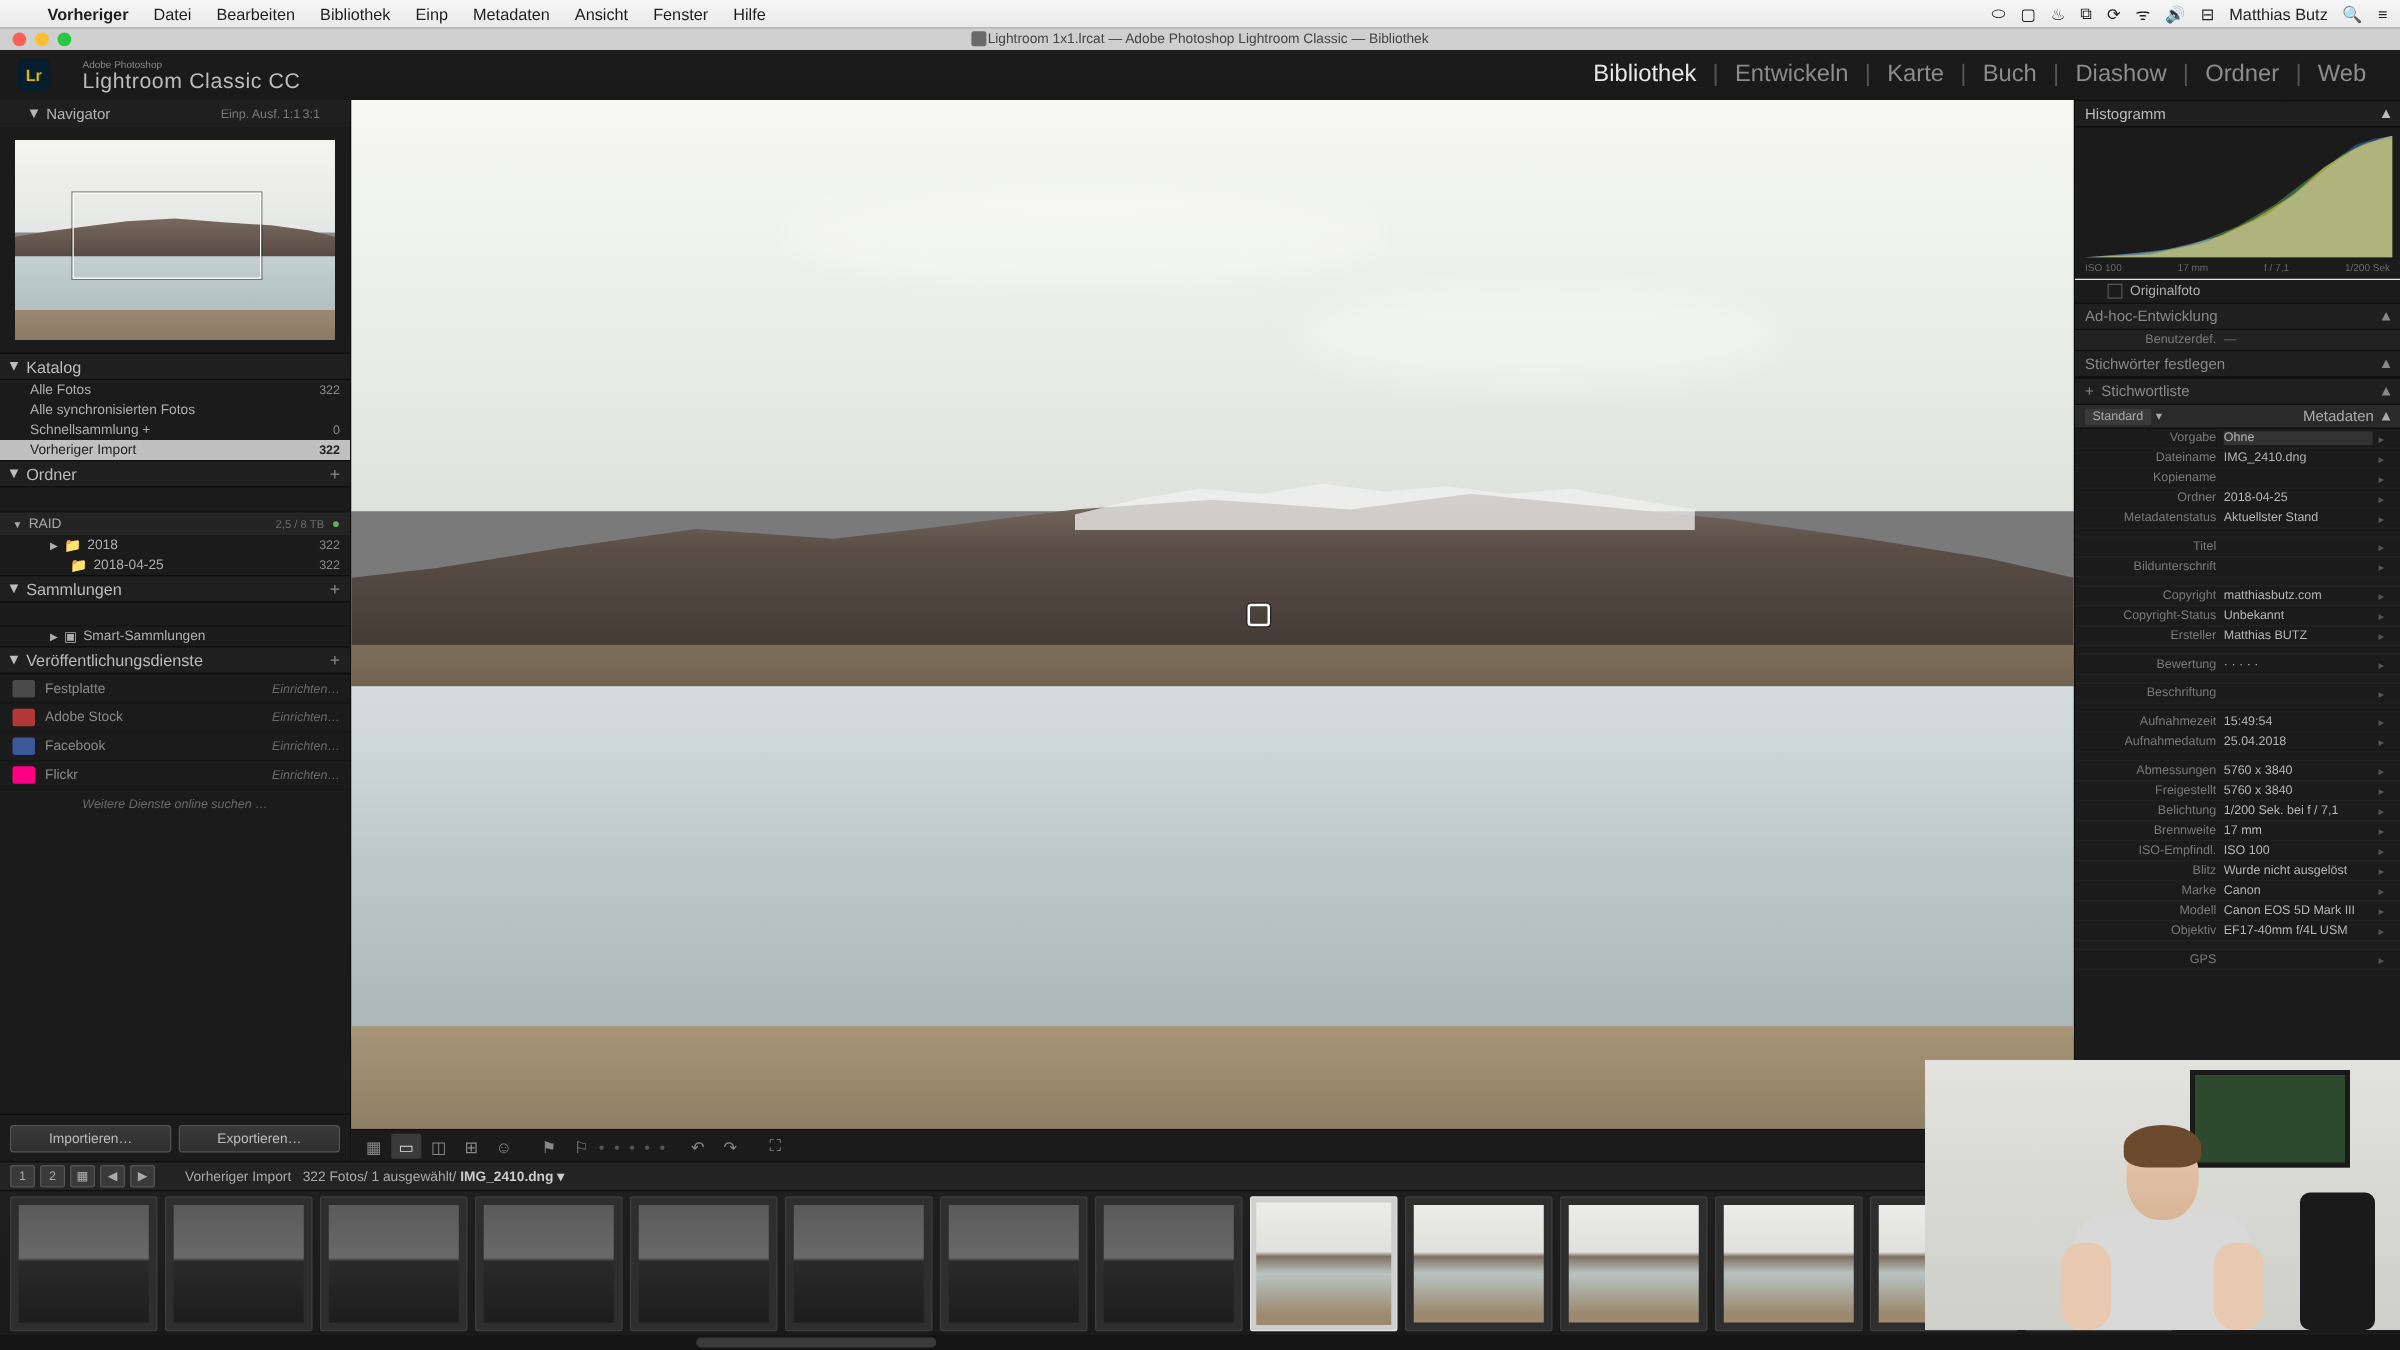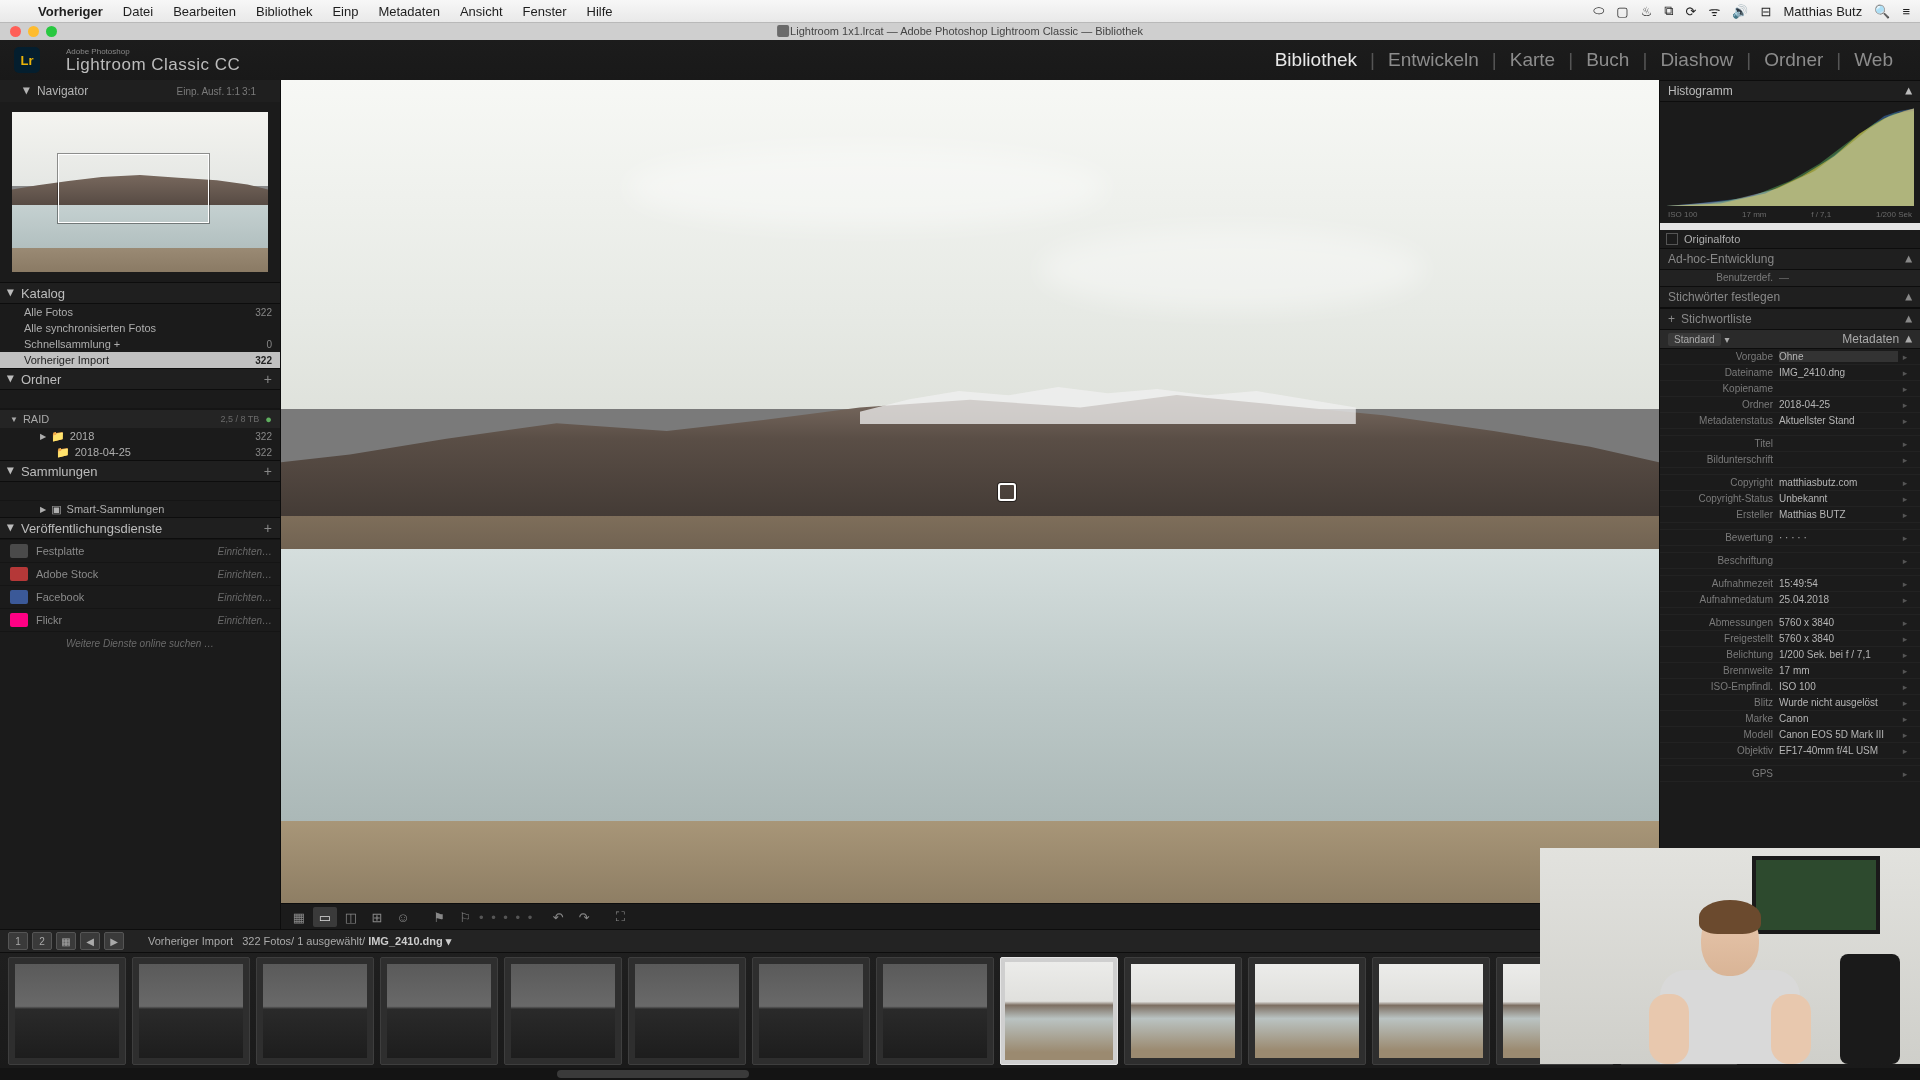--- a/index.html
+++ b/index.html
@@ -289,20 +289,24 @@
           <span class="action">Einrichten…</span>
         </div>
         <div class="pub-row">
           <span class="picon" style="background:#ff0084"></span>
           <span>Flickr</span>
           <span class="action">Einrichten…</span>
         </div>
       </div>
     <div class="pub-more">Weitere Dienste online suchen …</div>
 
+    <div class="btn-row">
+      <button>Importieren…</button>
+      <button>Exportieren…</button>
+    </div>
   </div>
 
   <div id="center">
     <div id="main-image">
       <div class="sky"></div>
         <div class="cloud c1"></div>
         <div class="cloud c2"></div>
       <div class="mtn"></div>
         <div class="snow"></div>
         <div class="flat"></div>
@@ -340,21 +344,21 @@
         <path d="M0 40 L22 39 L40 35 L55 28 L68 20 L78 11 L88 5 L96 2 L100 1 L100 40 Z" fill="#d8c040" opacity=".6"></path>
         <path d="M0 40 L25 38 L45 33 L60 26 L72 17 L82 9 L90 4 L100 1 L100 40 Z" fill="#d5d5d5" opacity=".35"></path>
       </svg>
     </div>
     <div class="histo-foot">
       <span>ISO 100</span>
       <span>17 mm</span>
       <span>f / 7,1</span>
       <span>1/200 Sek</span>
     </div>
-    <div class="row" style="padding-left:6px;height:18px;border-top:7px solid #e5e5e5">
+    <div class="row" style="padding-left:26px;height:18px;border-top:1px solid #e5e5e5">
       <span style="margin-right:6px;border:1px solid #555;width:10px;height:10px"></span>
       <span>Originalfoto</span>
     </div>
 
     <div class="r-head collapsed">
       <span style="margin-right:auto">Ad-hoc-Entwicklung</span>
       <span class="tri">▶</span>
     </div>
     <div class="meta-row" style="background:#222">
       <span class="lbl">Benutzerdef.</span>

